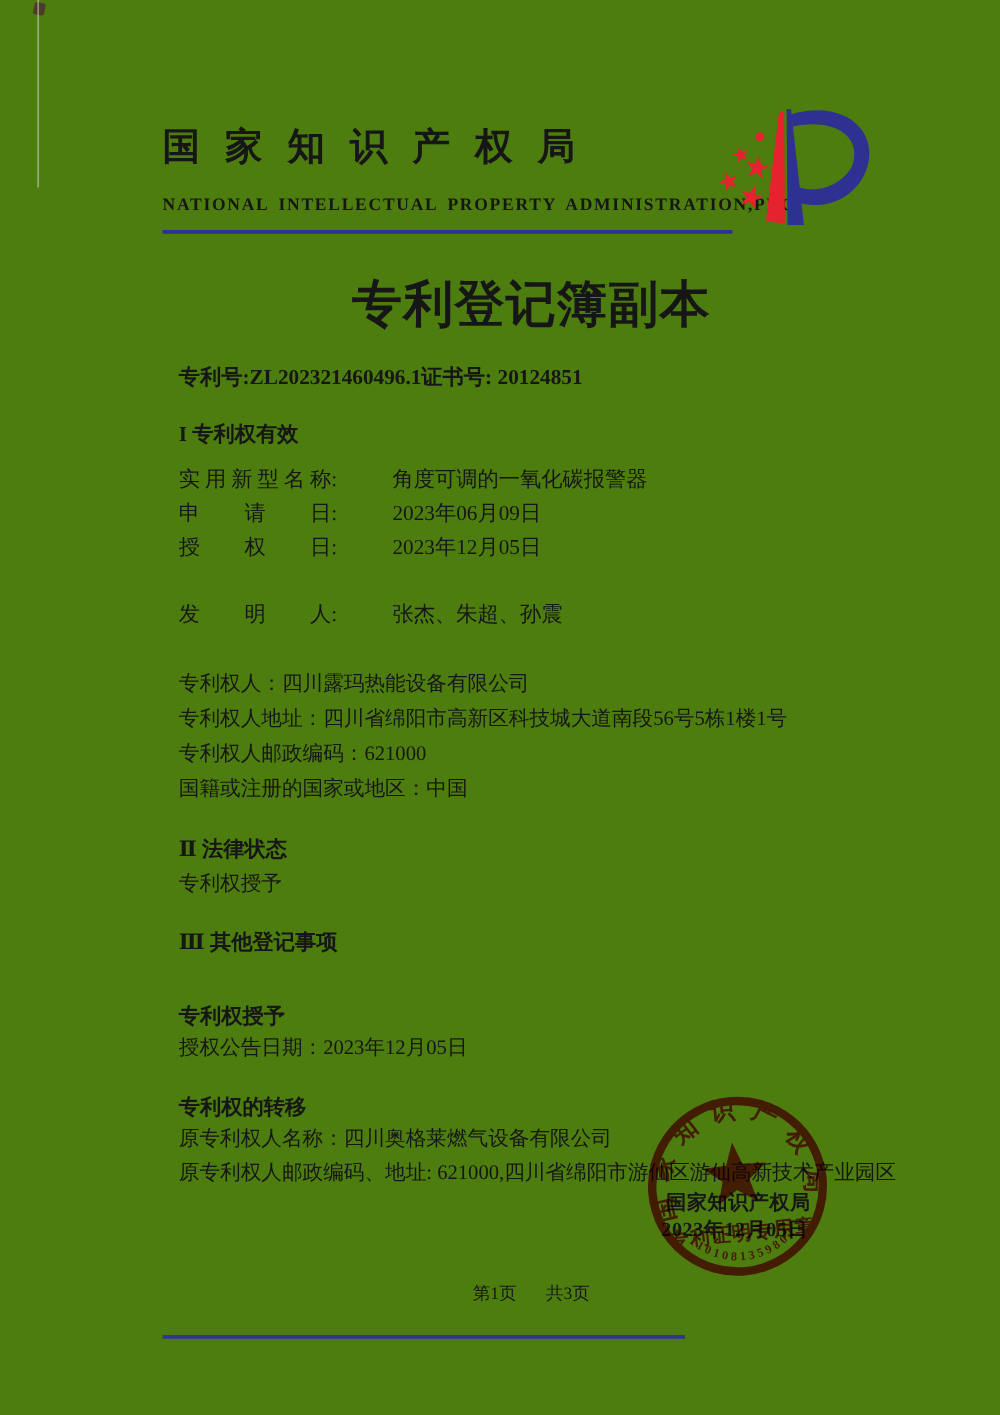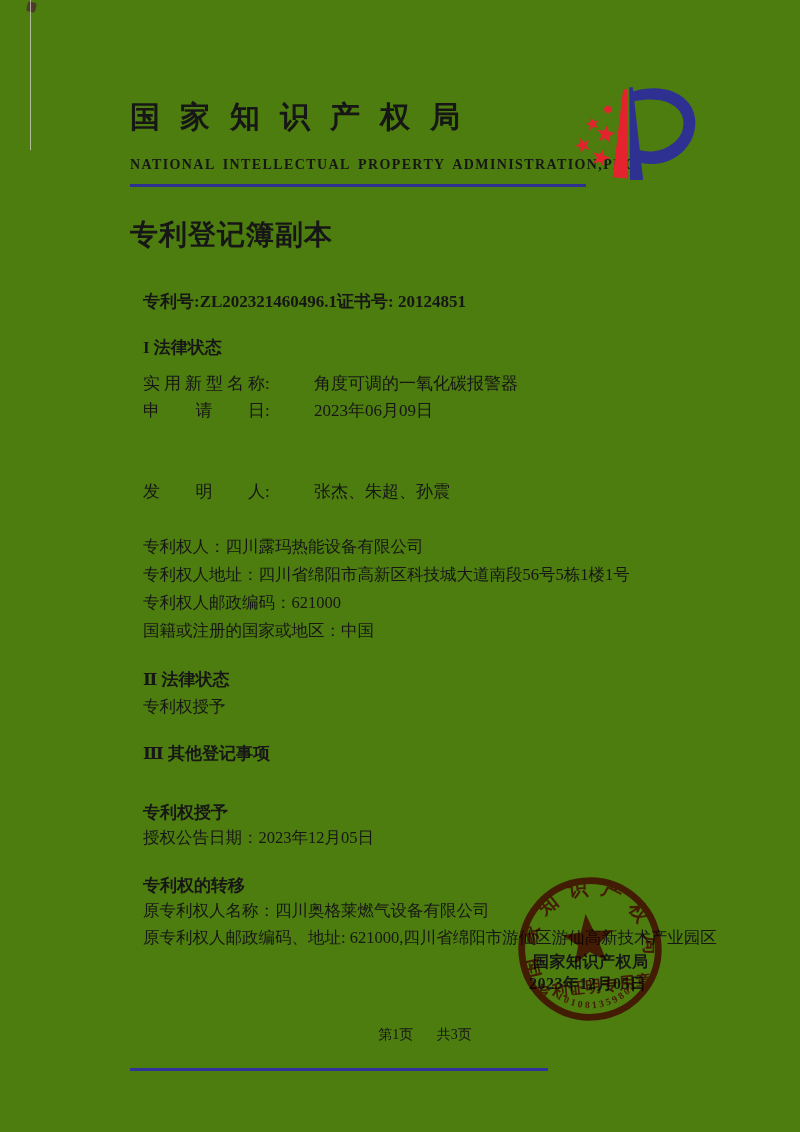--- a/index.html
+++ b/index.html
@@ -9,21 +9,21 @@
   }
   
   .artifact-mark{position:absolute;left:27px;top:2px;width:9px;height:10px;background:#4c332c;border-radius:2px;opacity:.85;transform:rotate(12deg);}
   .scan-line{position:absolute;left:30px;top:0;width:1px;height:150px;background:#dcd8d2;opacity:.7;}
   
   .agency-cn{position:absolute;left:130px;top:97px;font-size:30px;font-weight:bold;letter-spacing:20px;white-space:nowrap;}
   .agency-en{position:absolute;left:130px;top:157px;font-size:14px;font-weight:bold;letter-spacing:1.4px;word-spacing:3px;white-space:nowrap;}
   .header-rule{position:absolute;left:130px;top:184px;width:456px;height:3px;background:#2e3192;}
   .logo{position:absolute;left:547px;top:74px;width:166px;height:140px;}
   
-  .doc-title{position:absolute;left:130px;top:216px;width:590px;font-size:28px;font-weight:600;letter-spacing:1px;}
+  .doc-title{position:absolute;left:130px;top:216px;width:590px;text-align:center;font-size:40px;font-weight:600;letter-spacing:1px;}
   
   .meta-row{position:absolute;left:143px;top:290px;width:522px;display:flex;font-size:17px;font-weight:bold;}
   
   .sec-heading{position:absolute;left:143px;font-size:17px;font-weight:bold;white-space:nowrap;}
   .plain-line{position:absolute;left:143px;font-size:16.5px;white-space:pre;}
   
   .field-row{position:absolute;left:143px;font-size:17px;white-space:nowrap;}
   .field-label{display:inline-block;width:122px;text-align:justify;text-align-last:justify;}
   .field-colon{display:inline-block;}
   .field-value{display:inline-block;margin-left:40px;white-space:pre;}
@@ -70,29 +70,33 @@
     <use href="#star10" transform="translate(39,60) scale(0.7) rotate(18)" fill="#e5232e"></use>
   </svg>
 
   <div class="doc-title">专利登记簿副本</div>
 
   <div class="meta-row">
     <span>专利号:ZL202321460496.1</span>
     <span>证书号: 20124851</span>
   </div>
 
-  <div class="sec-heading" style="top:336px;">I 法律状态</div>
+  <div class="sec-heading" style="top:336px;">I 专利权有效</div>
 
   <div class="field-row" style="top:372px;">
     <span class="field-label">实用新型名称</span><span class="field-colon">:</span>
     <span class="field-value">角度可调的一氧化碳报警器</span>
   </div>
   <div class="field-row" style="top:399px;">
     <span class="field-label">申请日</span><span class="field-colon">:</span>
     <span class="field-value">2023年06月09日</span>
+  </div>
+  <div class="field-row" style="top:426px;">
+    <span class="field-label">授权日</span><span class="field-colon">:</span>
+    <span class="field-value">2023年12月05日</span>
   </div>
   <div class="field-row" style="top:480px;">
     <span class="field-label">发明人</span><span class="field-colon">:</span>
     <span class="field-value">张杰、朱超、孙震</span>
   </div>
 
   <div class="plain-line" style="top:536px;">专利权人：四川露玛热能设备有限公司</div>
   <div class="plain-line" style="top:564px;">专利权人地址：四川省绵阳市高新区科技城大道南段56号5栋1楼1号</div>
   <div class="plain-line" style="top:592px;">专利权人邮政编码：621000</div>
   <div class="plain-line" style="top:620px;">国籍或注册的国家或地区：中国</div>

